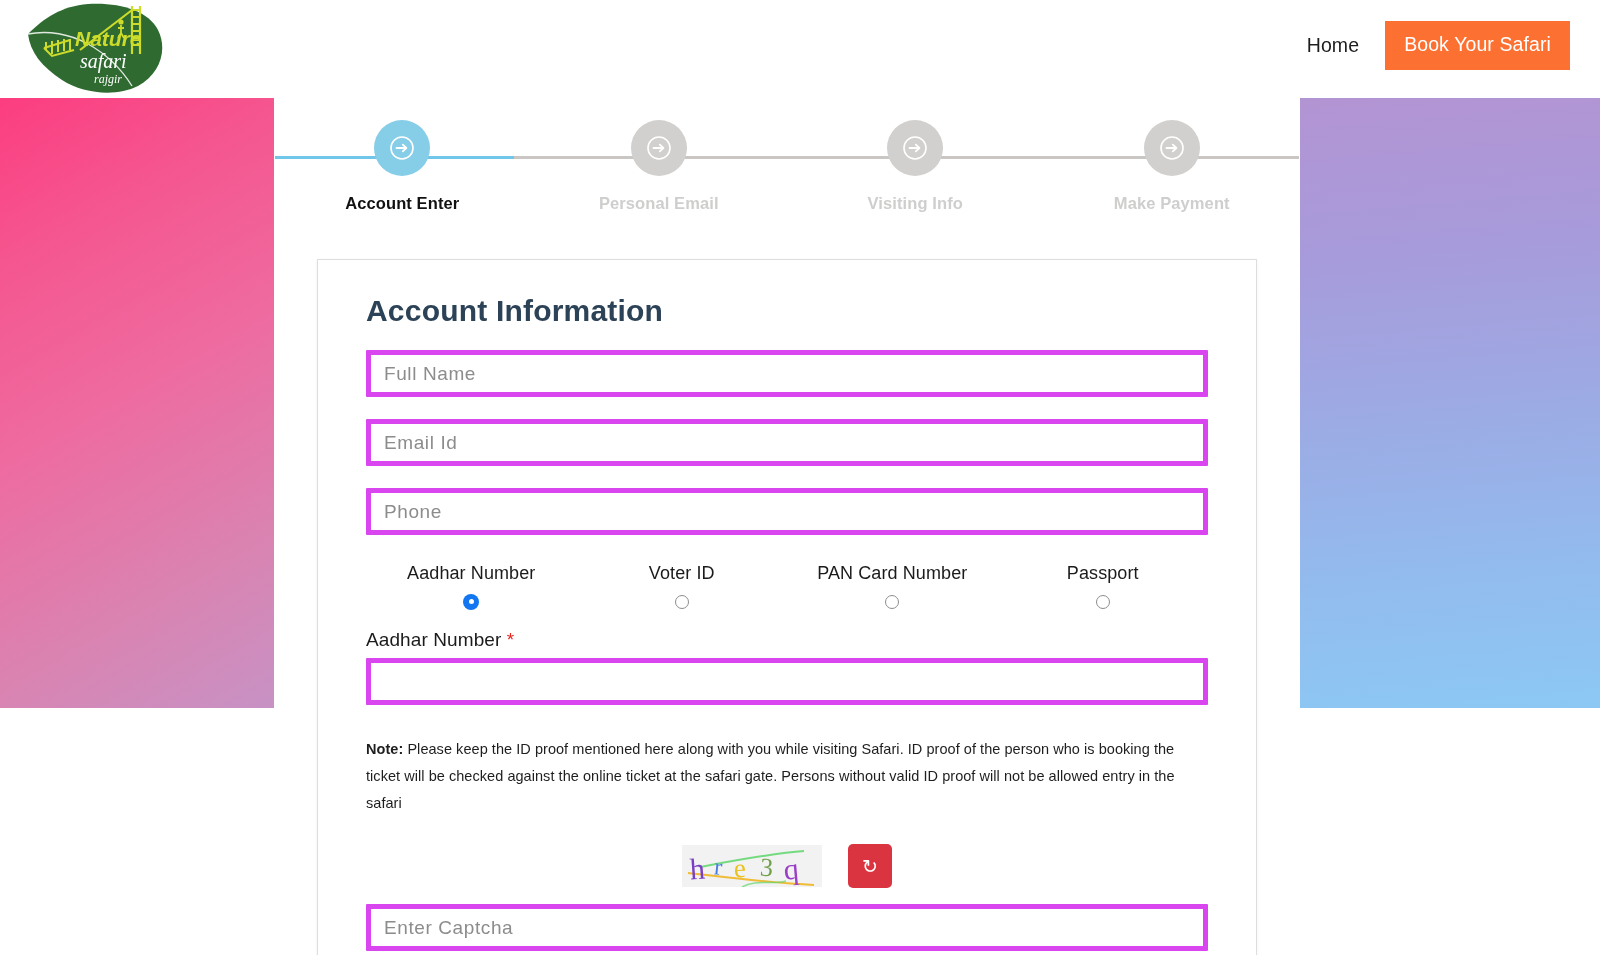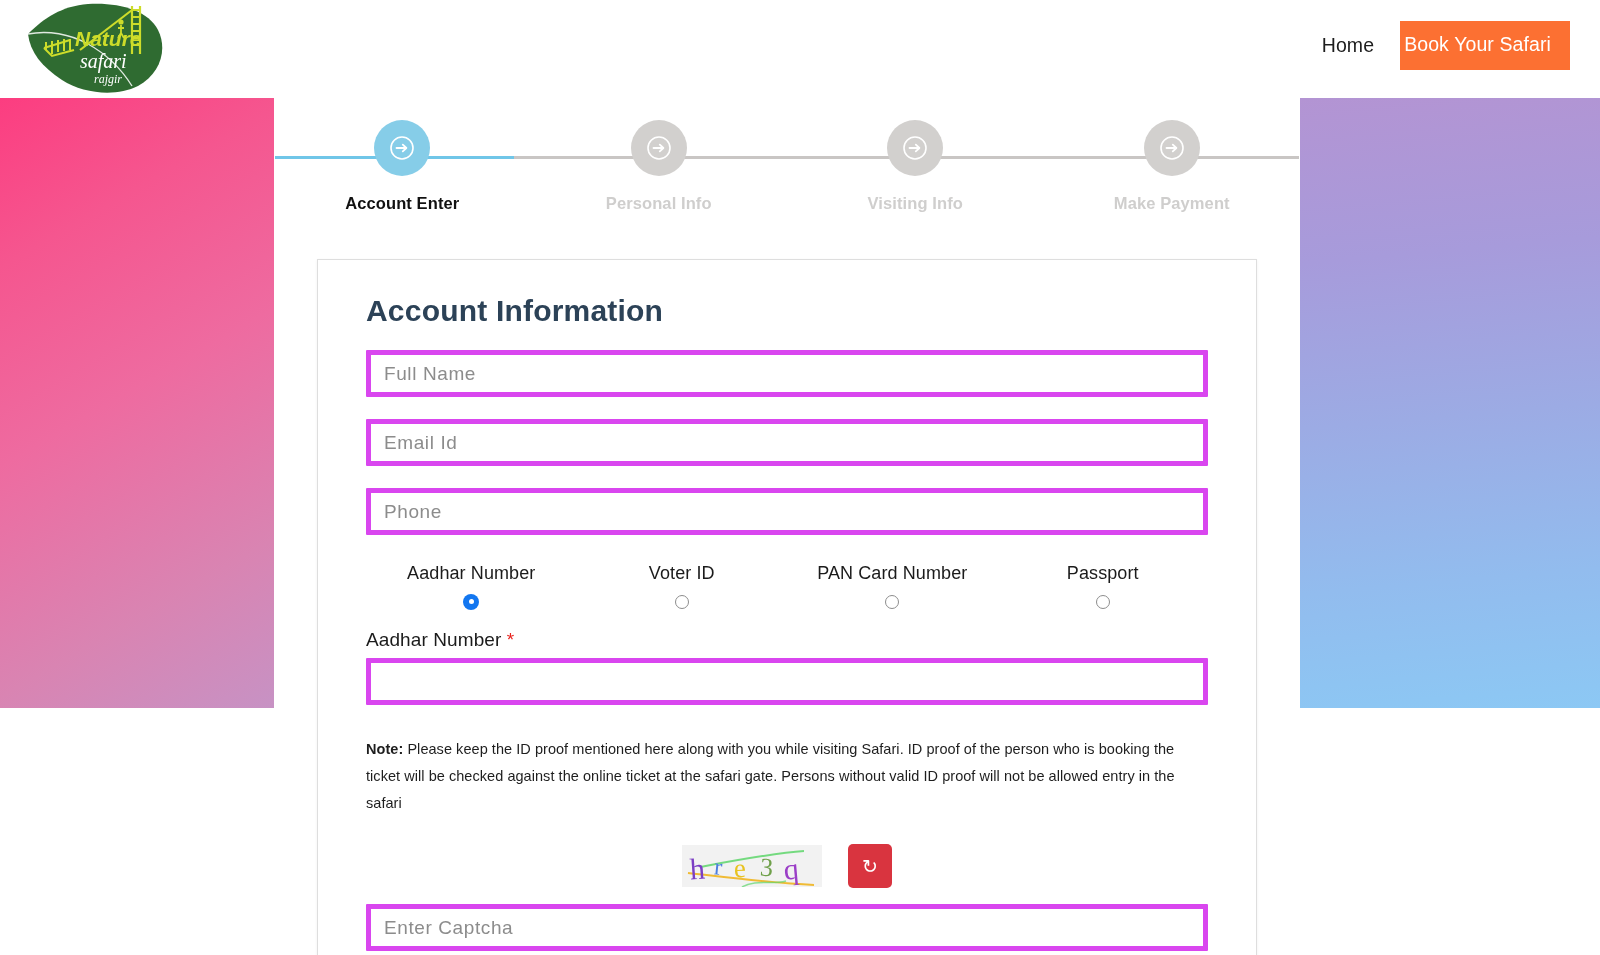--- a/index.html
+++ b/index.html
@@ -70,21 +70,21 @@
     text-decoration: none;
     padding: 6px 12px;
     font-weight: 400;
     letter-spacing: .1px;
   }
   .nav-cta {
     background: #fc7032;
     color: #ffffff;
     font-size: 19.5px;
     border: none;
-    padding: 14px 19px 15px 4px;
+    padding: 14px 19px 15px 19px;
     cursor: pointer;
     font-family: "Liberation Sans", sans-serif;
     line-height: 1;
     letter-spacing: .1px;
   }
 
   
   .content {
     position: absolute;
     left: 274px;
@@ -326,21 +326,21 @@
       </div>
 
       <div class="step">
         <div class="step-bullet">
           <svg width="24" height="24" viewBox="0 0 24 24">
             <circle cx="12" cy="12" r="11" fill="none" stroke="#ffffff" stroke-width="1.6"></circle>
             <path d="M6.5 12 H16" stroke="#ffffff" stroke-width="1.8" fill="none" stroke-linecap="round"></path>
             <path d="M12.8 8.6 L16.4 12 L12.8 15.4" stroke="#ffffff" stroke-width="1.8" fill="none" stroke-linecap="round" stroke-linejoin="round"></path>
           </svg>
         </div>
-        <div class="step-label">Personal Info</div>
+        <div class="step-label">Personal Email</div>
       </div>
 
       <div class="step">
         <div class="step-bullet">
           <svg width="24" height="24" viewBox="0 0 24 24">
             <circle cx="12" cy="12" r="11" fill="none" stroke="#ffffff" stroke-width="1.6"></circle>
             <path d="M6.5 12 H16" stroke="#ffffff" stroke-width="1.8" fill="none" stroke-linecap="round"></path>
             <path d="M12.8 8.6 L16.4 12 L12.8 15.4" stroke="#ffffff" stroke-width="1.8" fill="none" stroke-linecap="round" stroke-linejoin="round"></path>
           </svg>
         </div>

